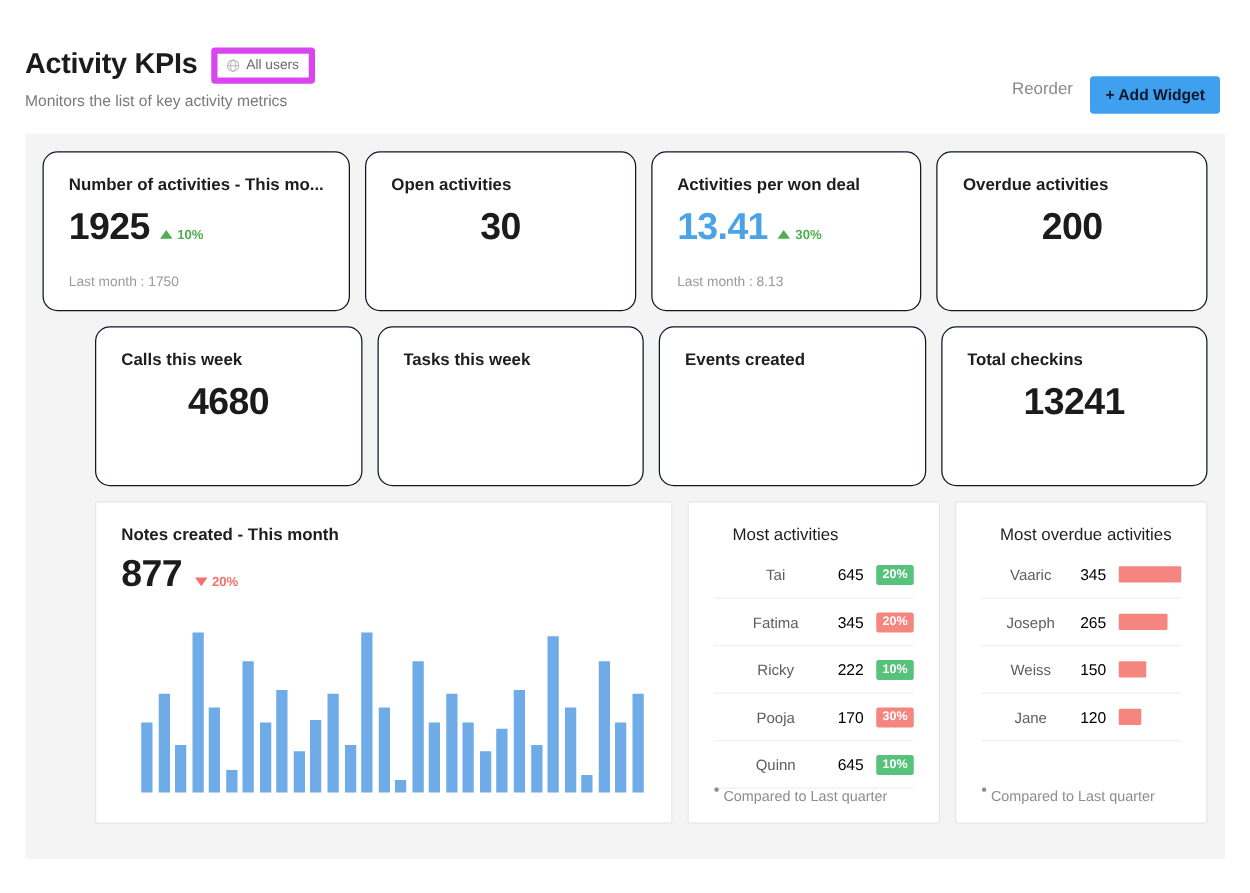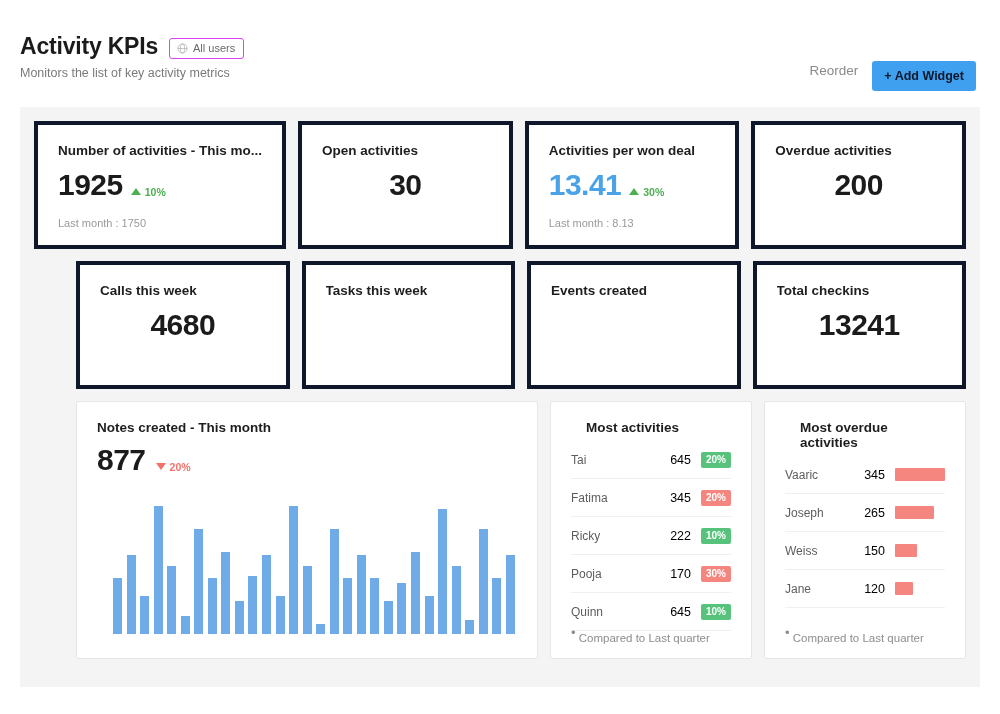--- a/index.html
+++ b/index.html
@@ -24,21 +24,21 @@
     font-size: 23px;
     font-weight: bold;
     letter-spacing: -0.2px;
     color: #1b1b1b;
     line-height: 1.1;
   }
   .users-badge {
     display: inline-flex;
     align-items: center;
     gap: 5px;
-    border: 1px solid #d946ef;
+    border: 5px solid #d946ef;
     border-radius: 3px;
     background: #fff;
     padding: 3px 8px 4px 7px;
     font-size: 11px;
     color: #6b6b6b;
     margin-top: 4px;
     cursor: pointer;
   }
   .globe-icon { display: inline-block; width: 11px; height: 11px; opacity: .65; }
   .page-subtitle {
@@ -75,22 +75,22 @@
     margin: 16px 20px 0 20px;
     background: #f4f4f4;
     padding: 14px 14px 18px 14px;
     height: 580px;
   }
   .row { display: flex; gap: 12px; }
   .row + .row { margin-top: 12px; margin-left: 42px; }
 
   .card {
     background: #fff;
-    border: 4px solid #0f172a;
-    border-radius: 0;
+    border: 1px solid #0f172a;
+    border-radius: 12px;
     flex: 1;
     position: relative;
   }
 
   
   .stat-card { height: 128px; padding: 18px 20px 0 20px; }
   .stat-title {
     font-size: 13.5px;
     font-weight: bold;
     color: #1e1e1e;
@@ -177,34 +177,34 @@
   .list-card {
     flex: 1;
     background: #fff;
     border: 1px solid #e6e6e6;
     border-radius: 2px;
     padding: 18px 20px 0 20px;
     position: relative;
   }
   .list-title {
     font-size: 13.5px;
-    font-weight: bold;
+    font-weight: normal;
     color: #1e1e1e;
     margin-bottom: 6px;
     padding-left: 15px;
   }
   .list-row {
     display: flex;
     align-items: center;
     height: 38px;
     border-bottom: 1px solid #f0f0f0;
     font-size: 12px;
     color: #5d5d5d;
   }
-  .list-name { flex: 1; }
+  .list-name { flex: 1; text-align: center; }
   .list-value {
     color: #000000;
     font-size: 12.5px;
     margin-right: 10px;
   }
   .pct-badge {
     display: inline-block;
     min-width: 30px;
     text-align: center;
     padding: 2px 4px 3px 4px;

